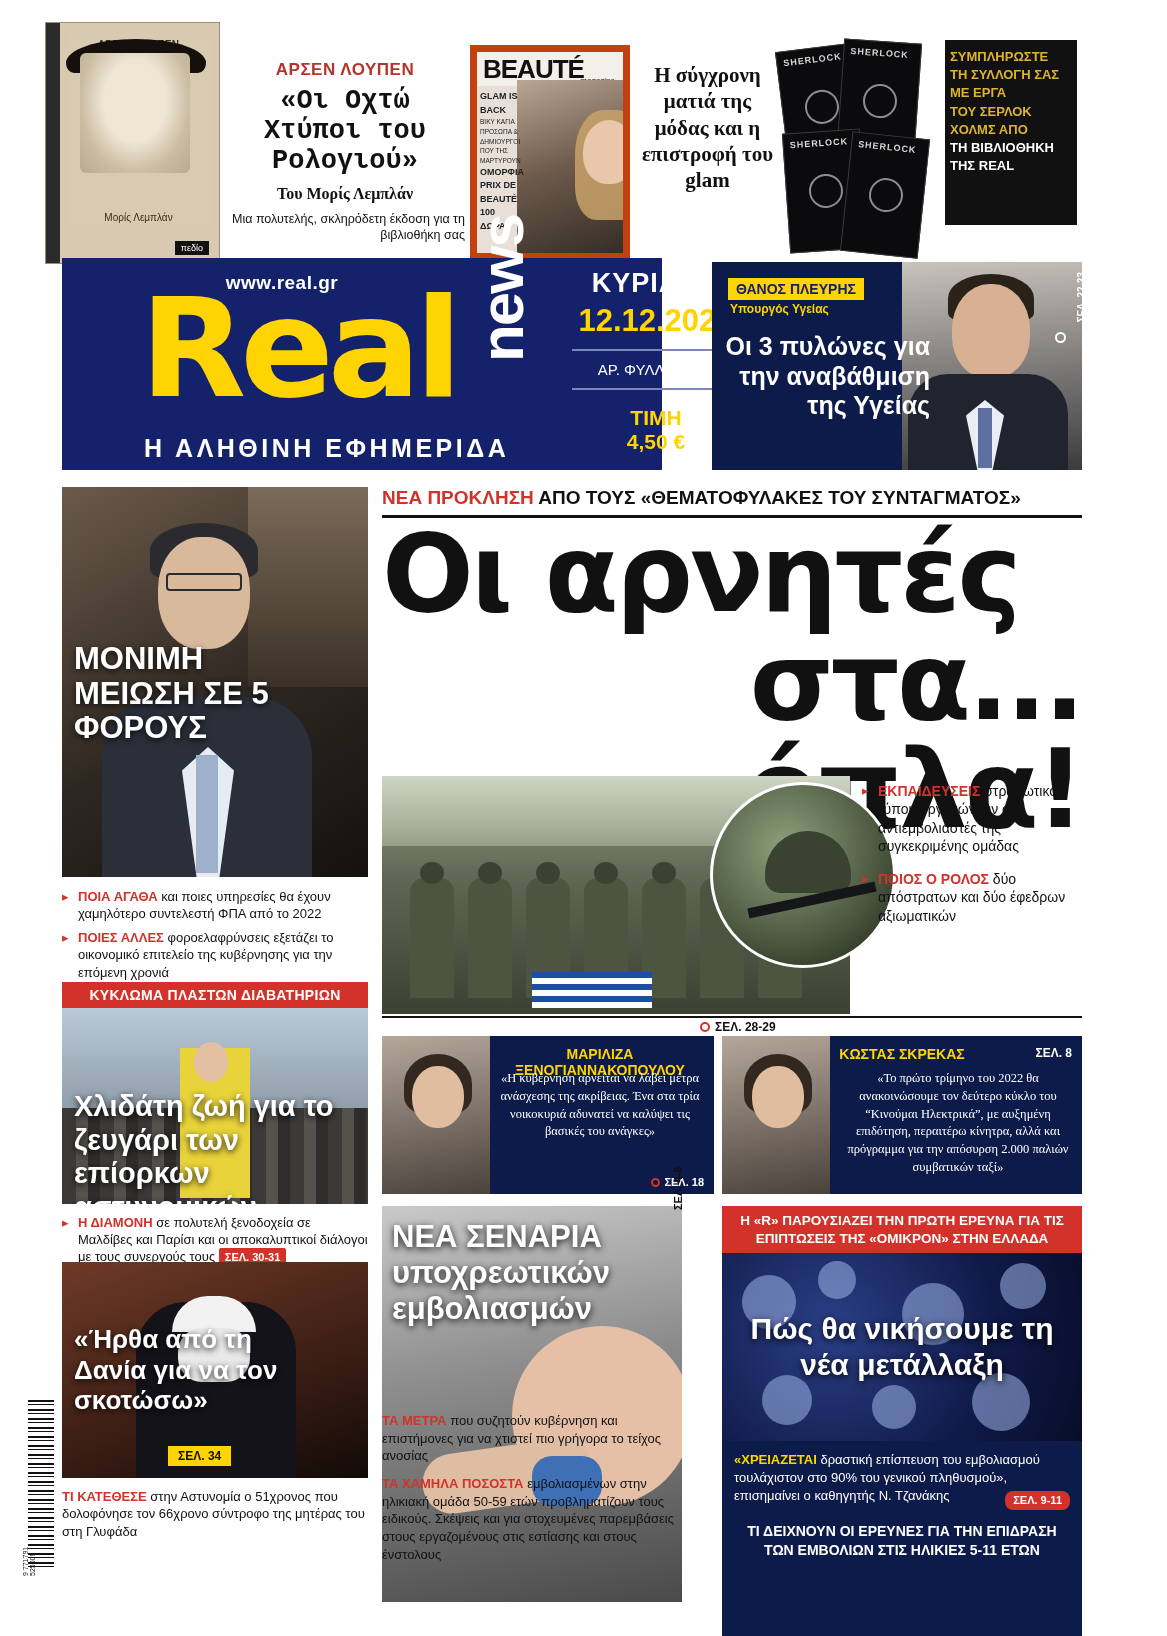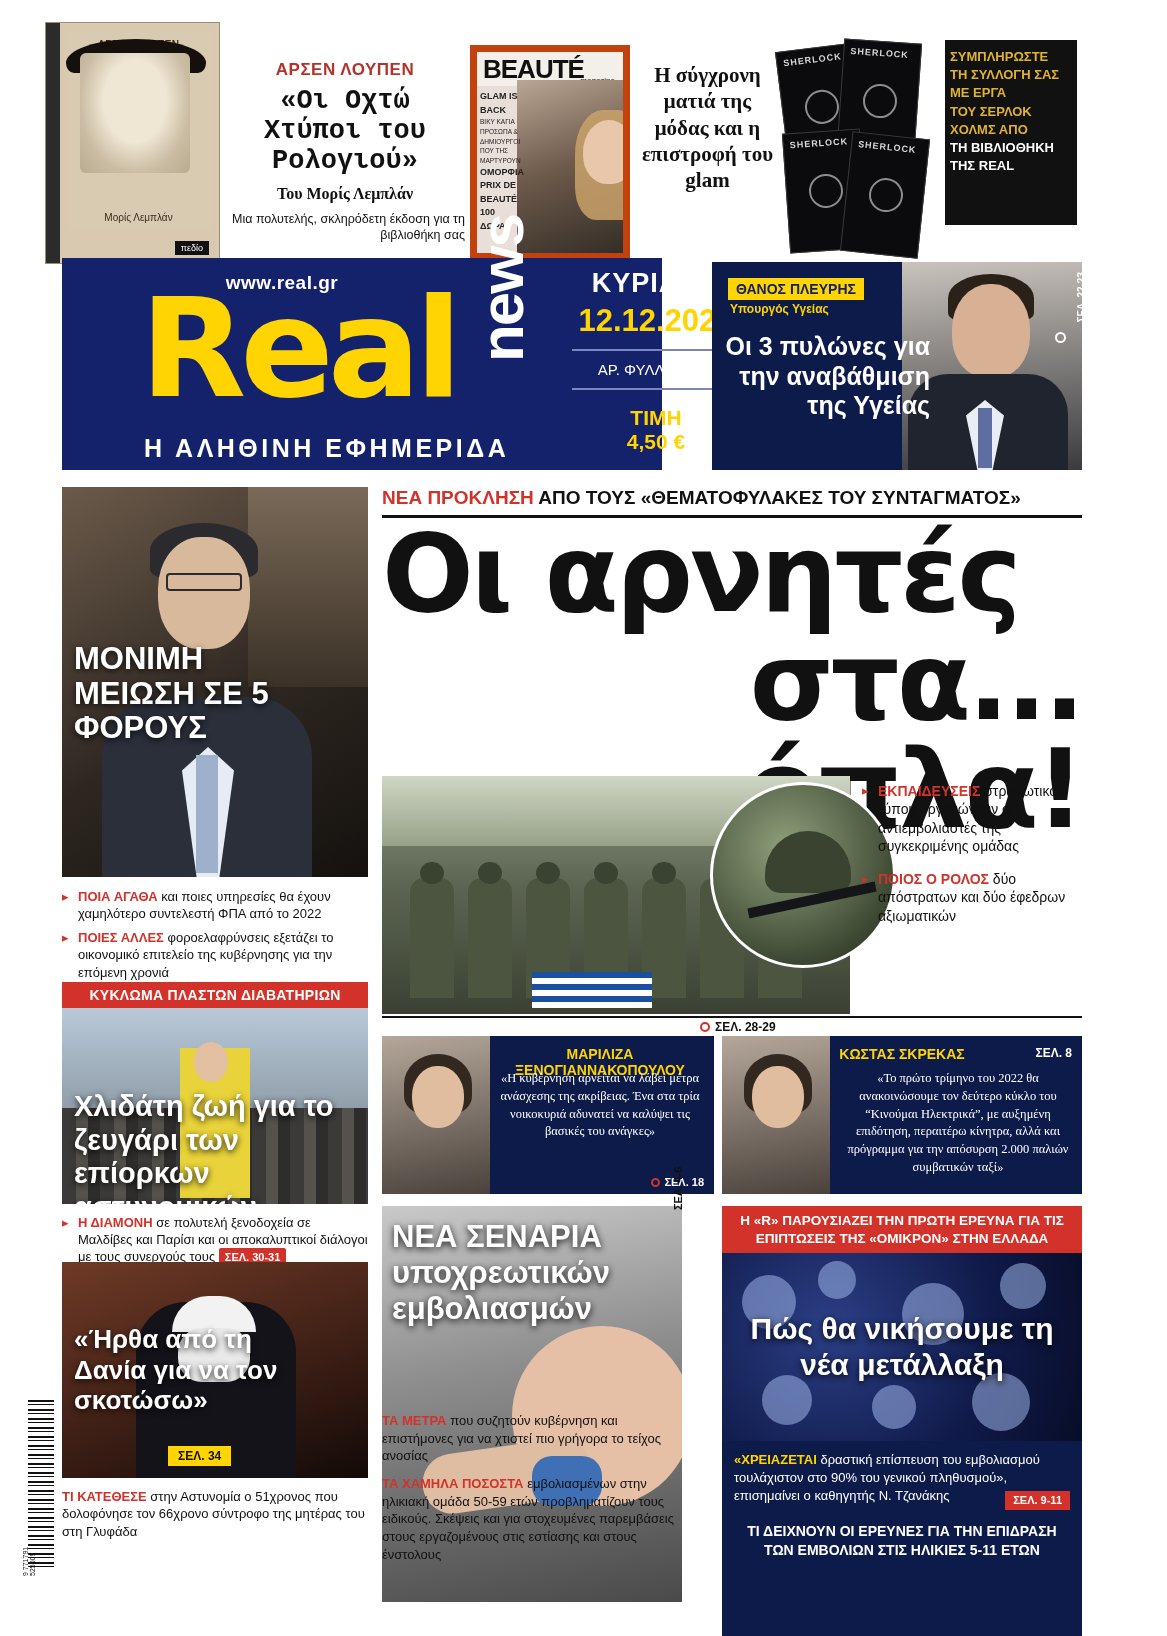--- a/index.html
+++ b/index.html
@@ -265,21 +265,21 @@
   .omicron .top { background:#d2322a; color:#fff; font-size:13.5px; font-weight:bold; text-align:center;
      padding:6px 8px; line-height:1.3; }
   .omicron .photo { position:relative; height:188px; overflow:hidden;
      background:radial-gradient(circle at 30% 40%, #2b3f86 0%, #101a49 60%, #070d28 100%); }
   .omicron .virus { position:absolute; border-radius:50%; background:#9fb4e8; opacity:.55; }
   .omicron .ttl { position:absolute; left:10px; top:58px; width:340px; text-align:center; color:#fff;
      font-size:30px; font-weight:bold; line-height:1.2; text-shadow:0 2px 7px rgba(0,0,0,.9); }
   .omicron .body { padding:10px 12px 0 12px; color:#fff; font-size:13px; line-height:1.38; }
   .omicron .body b { color:#ffd400; }
   .omicron .badge { display:inline-block; background:#d2322a; color:#fff; font-size:11px; font-weight:bold;
-     padding:2px 8px; border-radius:0; float:right; margin-top:4px; }
+     padding:2px 8px; border-radius:8px; float:right; margin-top:4px; }
   .omicron .foot { clear:both; color:#fff; text-align:center; font-size:14px; font-weight:bold;
      line-height:1.35; padding:12px 10px 0 10px; }
 </style>
 </head>
 <body>
 
 <div class="page">
 
   <div class="promo">
 

